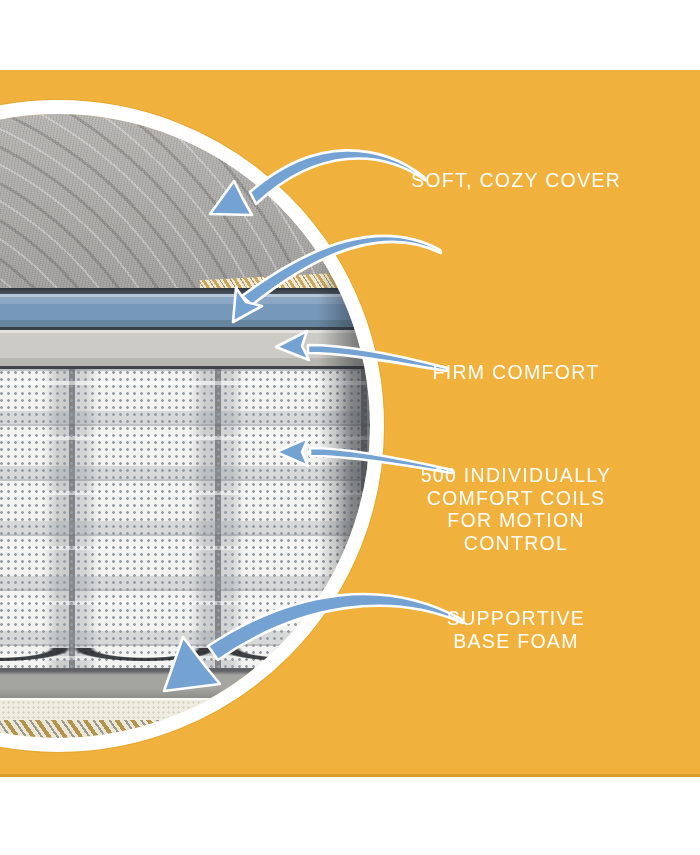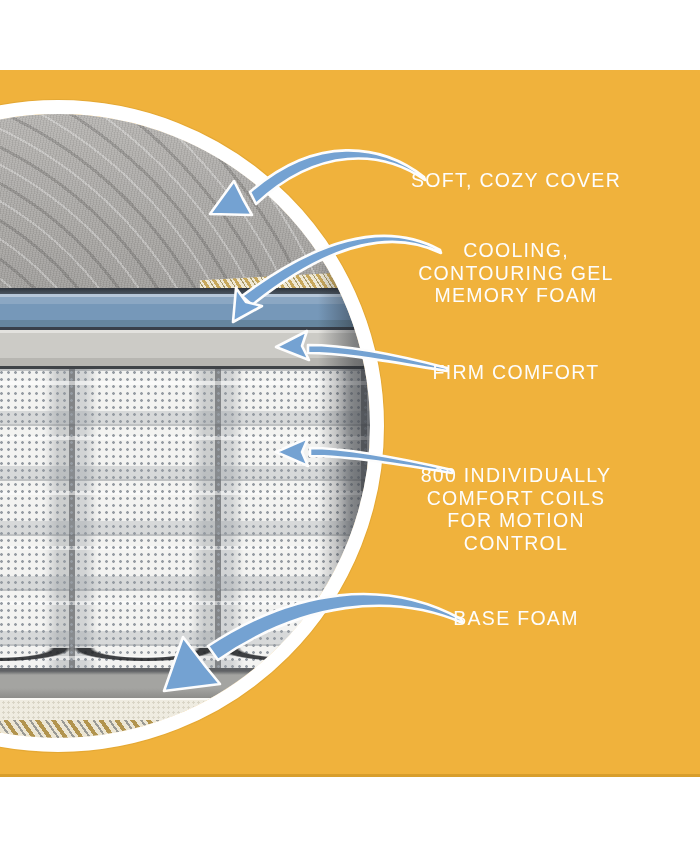--- a/index.html
+++ b/index.html
@@ -136,32 +136,28 @@
     </g>
     <g>
       <path class="arrow" d="M461,619 C386,578 296,588 208,646 L218,660 C302,602 392,592 463,623 Z"></path>
       <path class="arrow" d="M164,691 L183,637 L206,667 L220,684 Z"></path>
     </g>
   </svg>
 
   <div class="callout c1">
     <div>SOFT, COZY COVER</div>
   </div>
-  <div class="callout c2">
-    <div>COOLING,</div>
-    <div>CONTOURING GEL</div>
-    <div>MEMORY FOAM</div>
-  </div>
   <div class="callout c3">
     <div>FIRM COMFORT</div>
   </div>
   <div class="callout c4">
-    <div>800 INDIVIDUALLY</div>
+    <div>500 INDIVIDUALLY</div>
     <div>COMFORT COILS</div>
     <div>FOR MOTION</div>
     <div>CONTROL</div>
   </div>
   <div class="callout c5">
+    <div>SUPPORTIVE</div>
     <div>BASE FOAM</div>
   </div>
 
   <div class="band band-bottom"></div>
 </div>
 
 </body></html>

